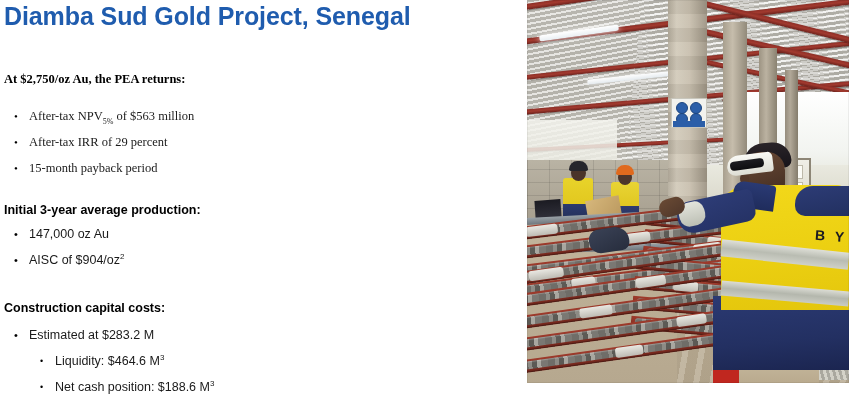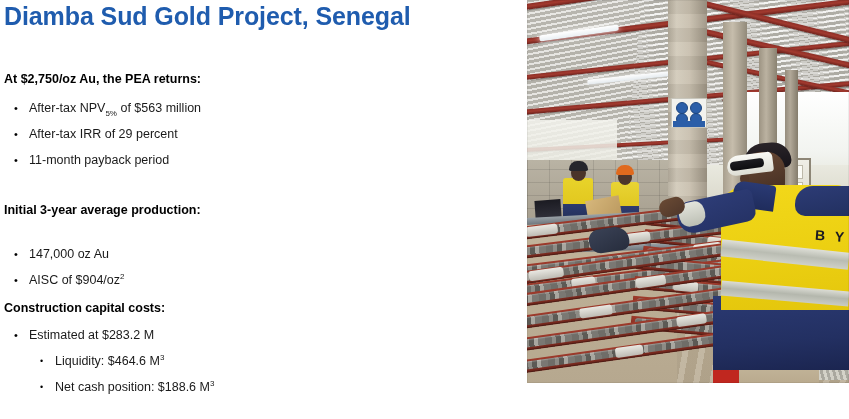--- a/index.html
+++ b/index.html
@@ -86,24 +86,24 @@
     vertical-align: super;
     line-height: 0;
   }
   .bullets sub {
     font-size: 8px;
     vertical-align: sub;
     line-height: 0;
   }
 
   
-  #block-returns { top: 72px; }
-  #block-returns .bullets { margin-top: 9px; }
+  #block-returns { top: 72px; font-family: Liberation Serif, serif; }
+  #block-returns .bullets { margin-top: 16px; }
   #block-production { top: 203px; }
-  #block-production .bullets { margin-top: 24px; }
+  #block-production .bullets { margin-top: 4px; }
   #block-capital { top: 301px; }
   #block-capital .bullets { margin-top: 7px; }
 
   
   .photo {
     position: absolute;
     left: 527px; top: 0;
     width: 322px; height: 383px;
     overflow: hidden;
     background: #b8b4a8;
@@ -479,21 +479,21 @@
 <div class="text-col">
 
   <div class="slide-title">Diamba Sud Gold Project, Senegal</div>
 
 
   <div class="block" id="block-returns">
     <div class="block-head">At $2,750/oz Au, the PEA returns:</div>
     <ul class="bullets">
       <li><span>After-tax NPV</span><sub>5%</sub><span> of $563 million</span></li>
       <li><span>After-tax IRR of 29 percent</span></li>
-      <li><span>11-month payback period</span></li>
+      <li><span>15-month payback period</span></li>
     </ul>
   </div>
 
   <div class="block" id="block-production">
     <div class="block-head">Initial 3-year average production:</div>
     <ul class="bullets">
       <li><span>147,000 oz Au</span></li>
       <li><span>AISC of $904/oz</span><sup>2</sup></li>
     </ul>
   </div>

